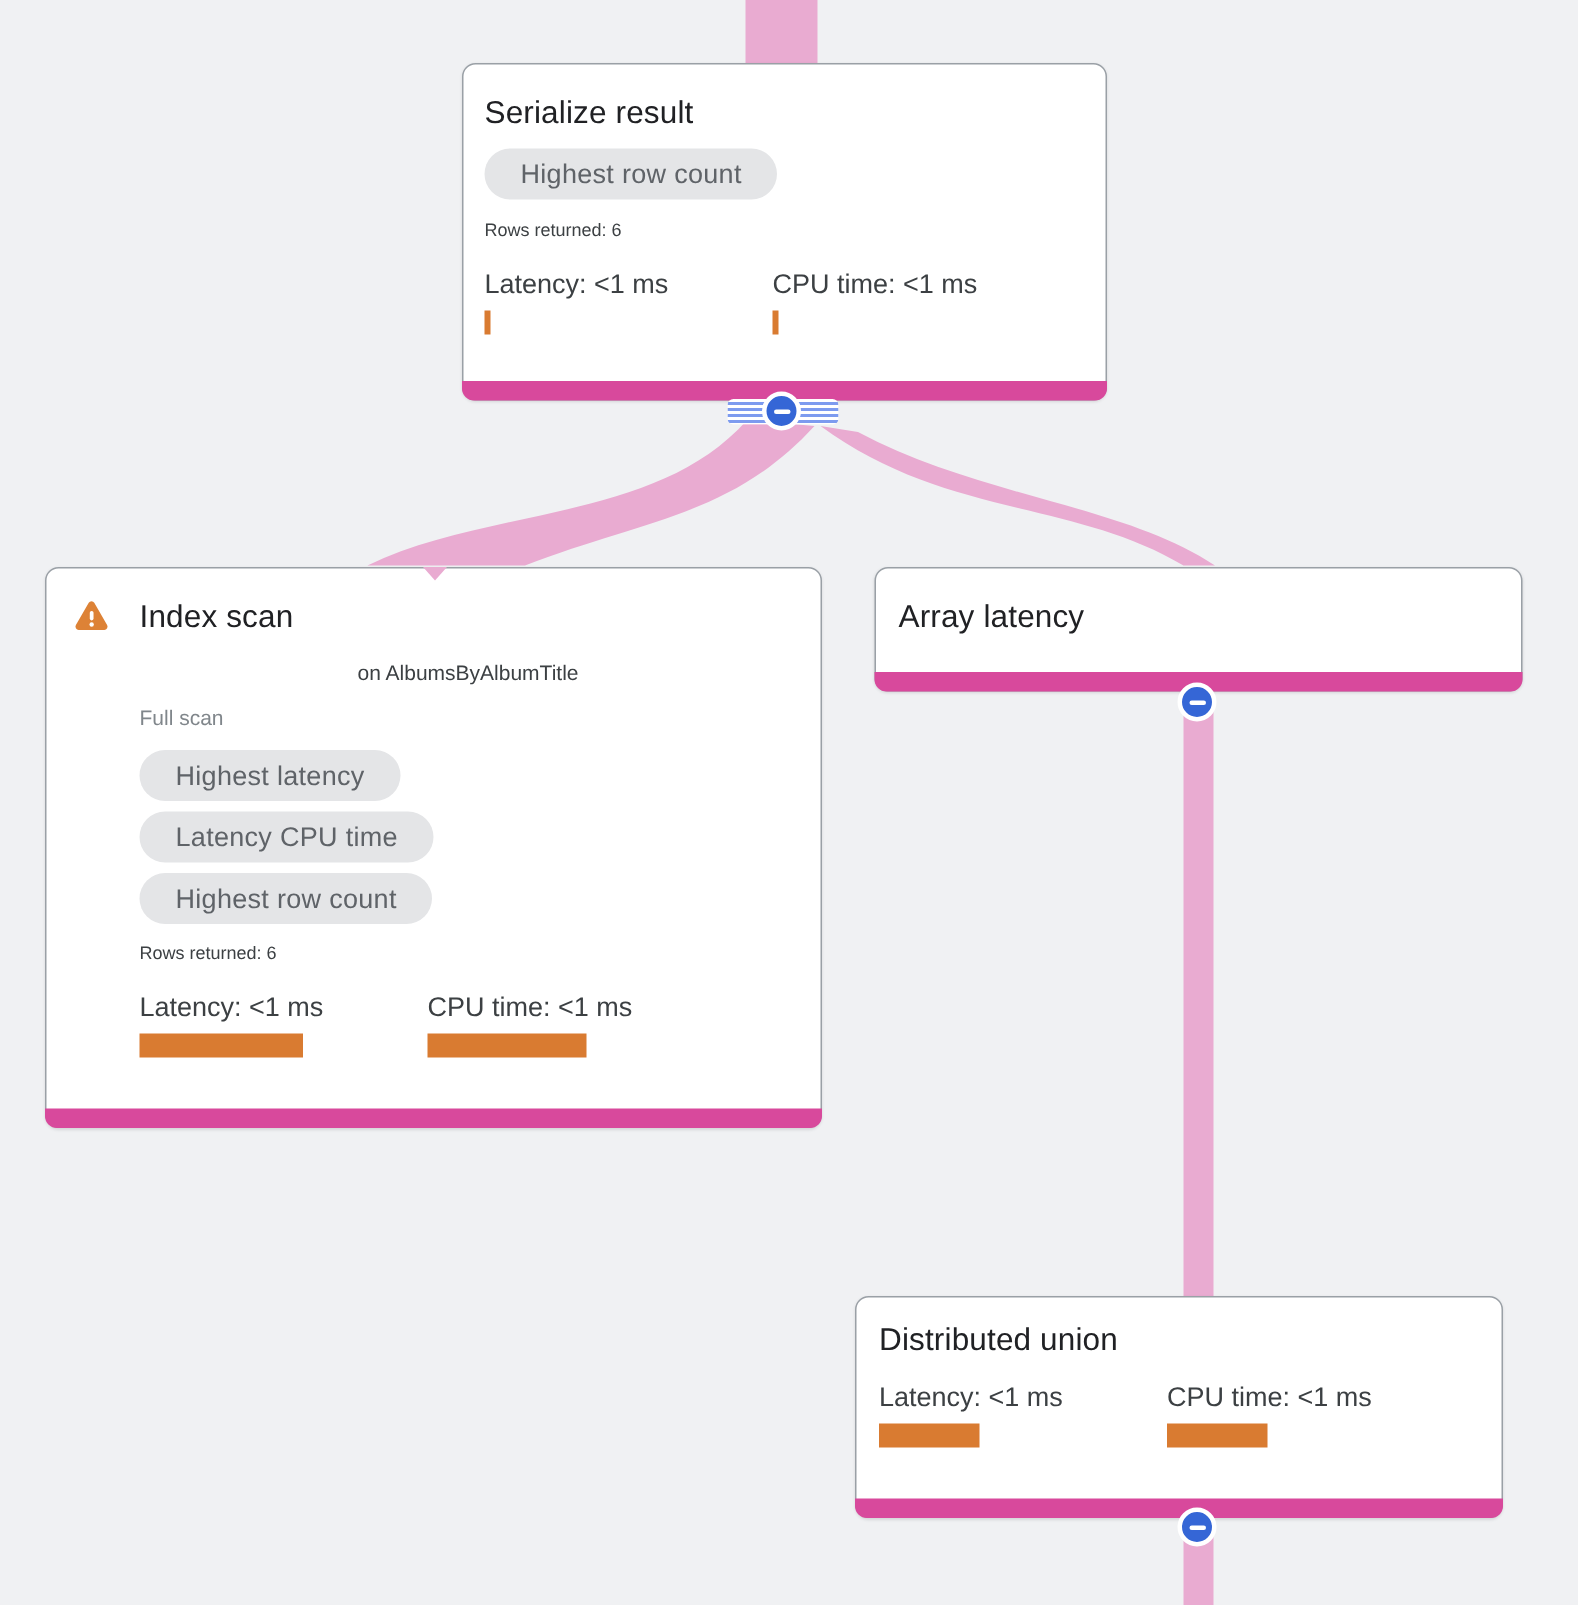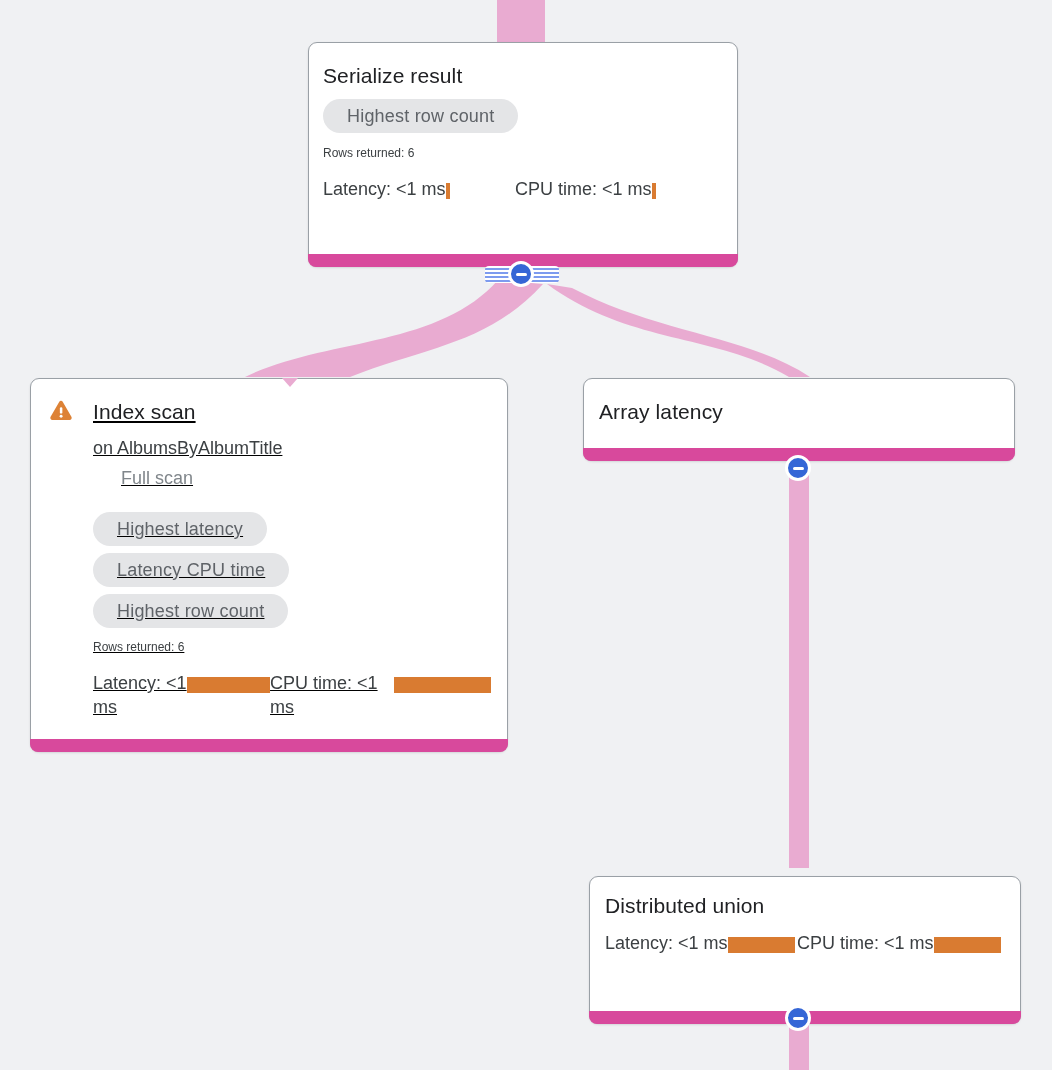--- a/index.html
+++ b/index.html
@@ -37,45 +37,45 @@
   .node::after{
     content:"";
     position:absolute;left:-1px;right:-1px;bottom:-1px;height:13px;
     background:var(--node-bar-pink);
     border-radius:0 0 8px 8px;
   }
   .node-title{
     font-size:21px;line-height:26px;font-weight:500;color:var(--title-text);
     letter-spacing:.1px;
   }
-  .node-subtitle{font-size:18px;line-height:24px;color:var(--secondary-text);margin-top:11px;}
-  .node-muted{font-size:18px;line-height:24px;color:var(--muted-text);margin-top:6px;margin-left:28px;}
+  .node-subtitle{font-size:14px;line-height:24px;color:var(--secondary-text);margin-top:11px;text-align:center;}
+  .node-muted{font-size:14px;line-height:24px;color:var(--muted-text);margin-top:6px;}
   .badge{
     display:inline-block;width:fit-content;
     background:var(--badge-bg);color:var(--badge-text);
     font-size:18px;line-height:24px;font-weight:500;letter-spacing:.2px;
     padding:5px 24px;border-radius:17px;
   }
   .badge-col .badge{display:block;margin-bottom:7px;}
   .rows-line{font-size:12px;line-height:24px;color:var(--secondary-text);}
   .metrics{display:flex;}
-  .metric{display:flex;}
+  .metric{display:flex;flex-direction:column;}
   .metric.first{width:192px;}
   .metric-label{font-size:18px;line-height:24px;color:var(--secondary-text);}
   .metric-bar{height:16px;margin-top:6px;background:var(--metric-bar-orange);}
 
   
   .body-serialize{padding:20px 16px 0 14px;}
   .body-serialize .badge{margin-top:10px;}
   .body-serialize .rows-line{margin-top:8px;}
   .body-serialize .metrics{margin-top:12px;}
 
   .body-index{position:relative;padding:20px 16px 0 62px;}
   .warn-icon{position:absolute;left:17px;top:19px;width:26px;height:26px;}
-  .body-index .badge-col{margin-top:22px;}
+  .body-index .badge-col{margin-top:10px;}
   .body-index .rows-line{margin-top:1px;}
   .body-index .metrics{margin-top:12px;}
 
   .body-array{padding:20px 16px 0 15px;}
 
   .body-union{padding:16px 16px 0 15px;}
   .body-union .metrics{margin-top:12px;}
 
   
   .collapse-btn{
@@ -132,21 +132,21 @@
         </div>
       </div>
     </div>
   </div>
 
   <div class="stripes" style="left:485px;top:266px;"></div>
   <button class="collapse-btn" style="left:508px;top:261px;">
     <span class="minus"></span>
   </button>
 
-  <div class="node" style="left:30px;top:378px;width:478px;height:374px;text-decoration:underline;">
+  <div class="node" style="left:30px;top:378px;width:518px;height:374px;">
     <div class="body-index">
       <svg class="warn-icon" viewBox="0 0 24 24">
         <path d="M10.3 3.6 L2.4 17.3 a2 2 0 0 0 1.7 3 h15.8 a2 2 0 0 0 1.7 -3 L13.7 3.6 a2 2 0 0 0 -3.4 0 Z" fill="var(--warning-orange)"></path>
         <rect x="10.95" y="8.6" width="2.3" height="5.8" rx="1.1" fill="#fff"></rect>
         <circle cx="12.1" cy="16.9" r="1.35" fill="#fff"></circle>
       </svg>
       <div class="node-title">Index scan</div>
       <div class="node-subtitle">on AlbumsByAlbumTitle</div>
       <div class="node-muted">Full scan</div>
       <div class="badge-col">
@@ -170,21 +170,21 @@
 
   <div class="node" style="left:583px;top:378px;width:432px;height:83px;">
     <div class="body-array">
       <div class="node-title">Array latency</div>
     </div>
   </div>
   <button class="collapse-btn" style="left:785px;top:455px;">
     <span class="minus"></span>
   </button>
 
-  <div class="node" style="left:589px;top:864px;width:432px;height:148px;margin-top:12px;">
+  <div class="node" style="left:570px;top:864px;width:432px;height:148px;">
     <div class="body-union">
       <div class="node-title">Distributed union</div>
       <div class="metrics">
         <div class="metric first">
           <span class="metric-label">Latency: &lt;1 ms</span>
           <span class="metric-bar" style="width: 67px;"></span>
         </div>
         <div class="metric">
           <span class="metric-label">CPU time: &lt;1 ms</span>
           <span class="metric-bar" style="width: 67px;"></span>

